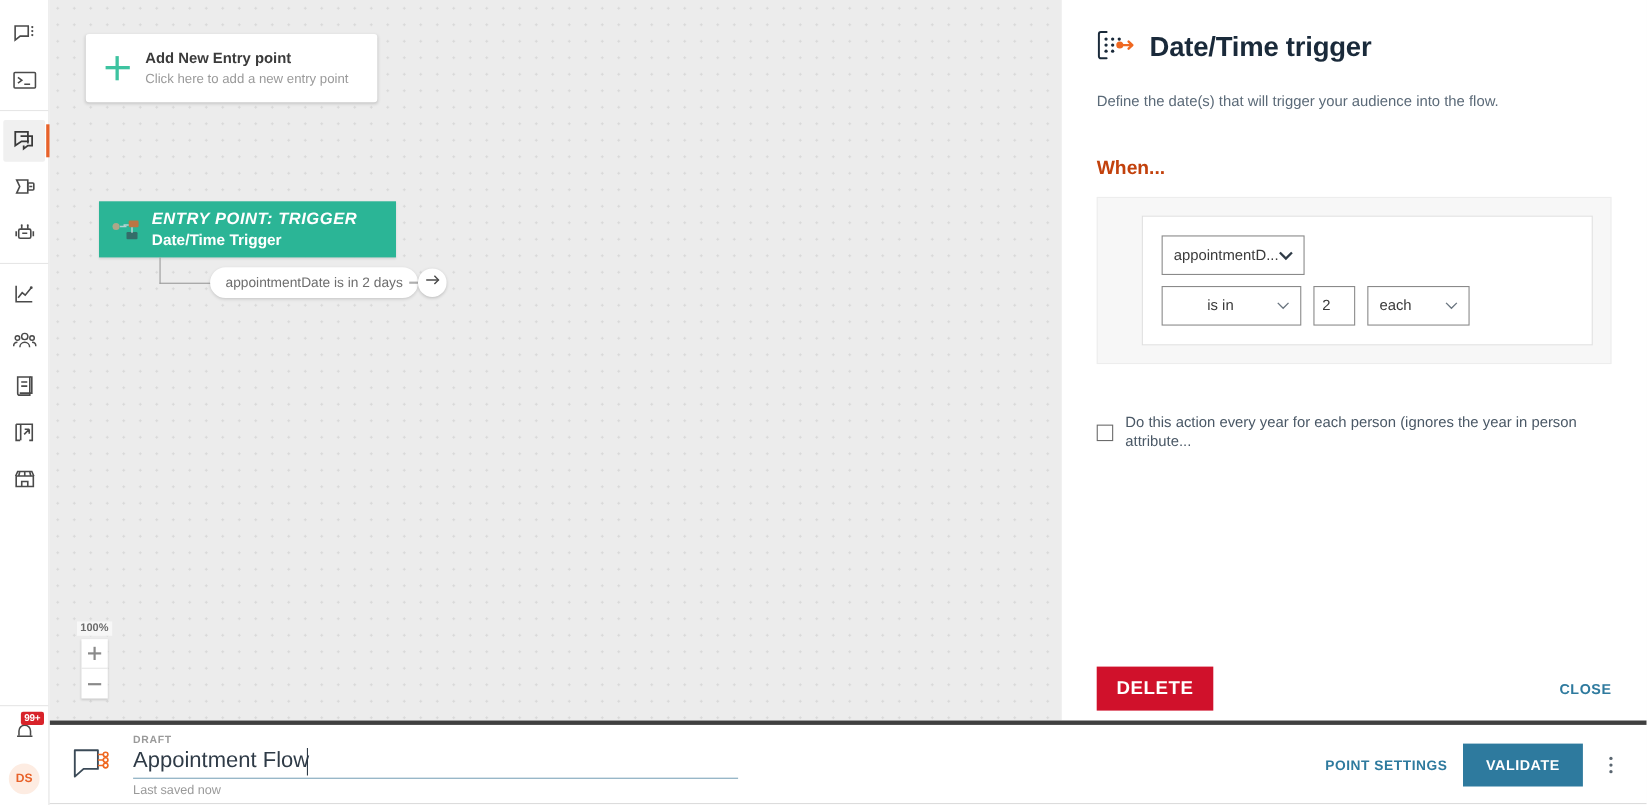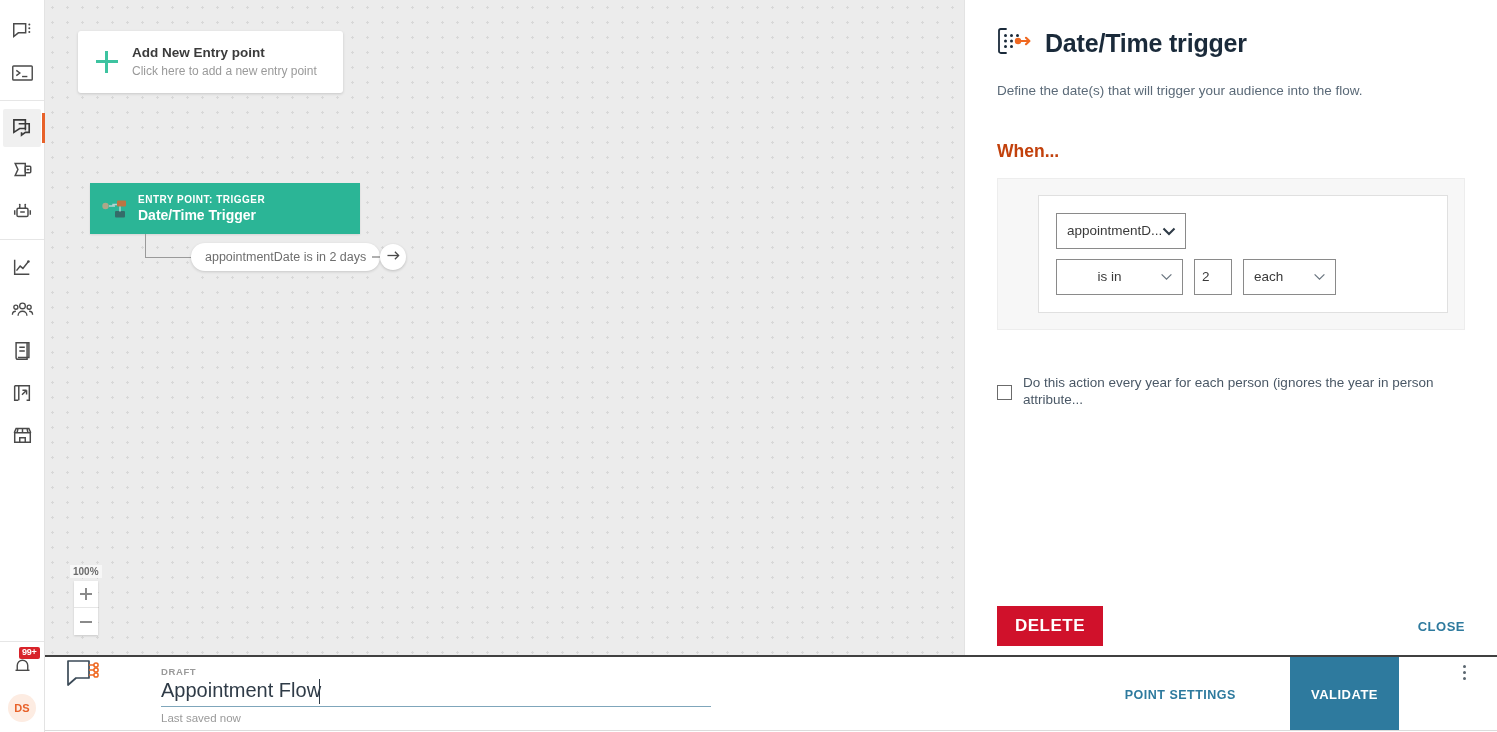--- a/index.html
+++ b/index.html
@@ -94,22 +94,22 @@
     position: absolute; left: 45px; top: 183px;
     width: 270px; height: 51px;
     background: #2bb596;
     display: flex; align-items: center;
     padding-left: 10px;
     cursor: pointer;
     box-shadow: 0 1px 2px rgba(0,0,0,.1);
   }
   .trigger-icon { width: 32px; height: 30px; flex: 0 0 auto; margin-right: 6px; opacity: .85; }
   .trigger-kicker {
-    font-size: 10px; font-weight: bold; color: #ffffff;
-    letter-spacing: .5px; line-height: 1.3;
+    font-size: 15px; font-weight: bold; color: #ffffff;
+    letter-spacing: .5px; line-height: 1.3; font-style: italic;
   }
   .trigger-name { font-size: 14px; font-weight: bold; color: #ffffff; line-height: 1.3; }
 
   .connector {
     position: absolute; left: 100px; top: 234px;
     width: 48px; height: 24px;
     border-left: 1.5px solid #9a9a9a;
     border-bottom: 1.5px solid #9a9a9a;
   }
   .cond-pill {
@@ -225,24 +225,23 @@
   .btn-close {
     background: none; border: none; cursor: pointer;
     color: #2e7a9e; font-size: 13px; font-weight: bold; letter-spacing: .5px;
     font-family: "Liberation Sans", sans-serif;
   }
 
   
   .bottombar {
     position: absolute; left: 45px; right: 0; top: 655px;
     height: 77px; background: #fff;
-    border-top: 2px solid #404040;
-    display: flex; 
+    border-top: 4px solid #404040;
+    display: flex; align-items: center;
     padding: 0 18px 0 20px;
-    gap: 40px;
   }
   .flow-icon { width: 40px; height: 36px; flex: 0 0 auto; margin-right: 16px; }
   .flow-meta { display: flex; flex-direction: column; justify-content: center; width: 560px; }
   .draft-kicker { font-size: 9.5px; font-weight: bold; color: #9a9a9a; letter-spacing: .6px; }
   .flow-name-wrap { position: relative; }
   .flow-name {
     width: 550px; border: none; border-bottom: 1px solid #7fa6bb;
     font-size: 20px; color: #2f3b47; padding: 2px 0 4px 0;
     font-family: "Liberation Sans", sans-serif; outline: none; background: transparent;
   }

